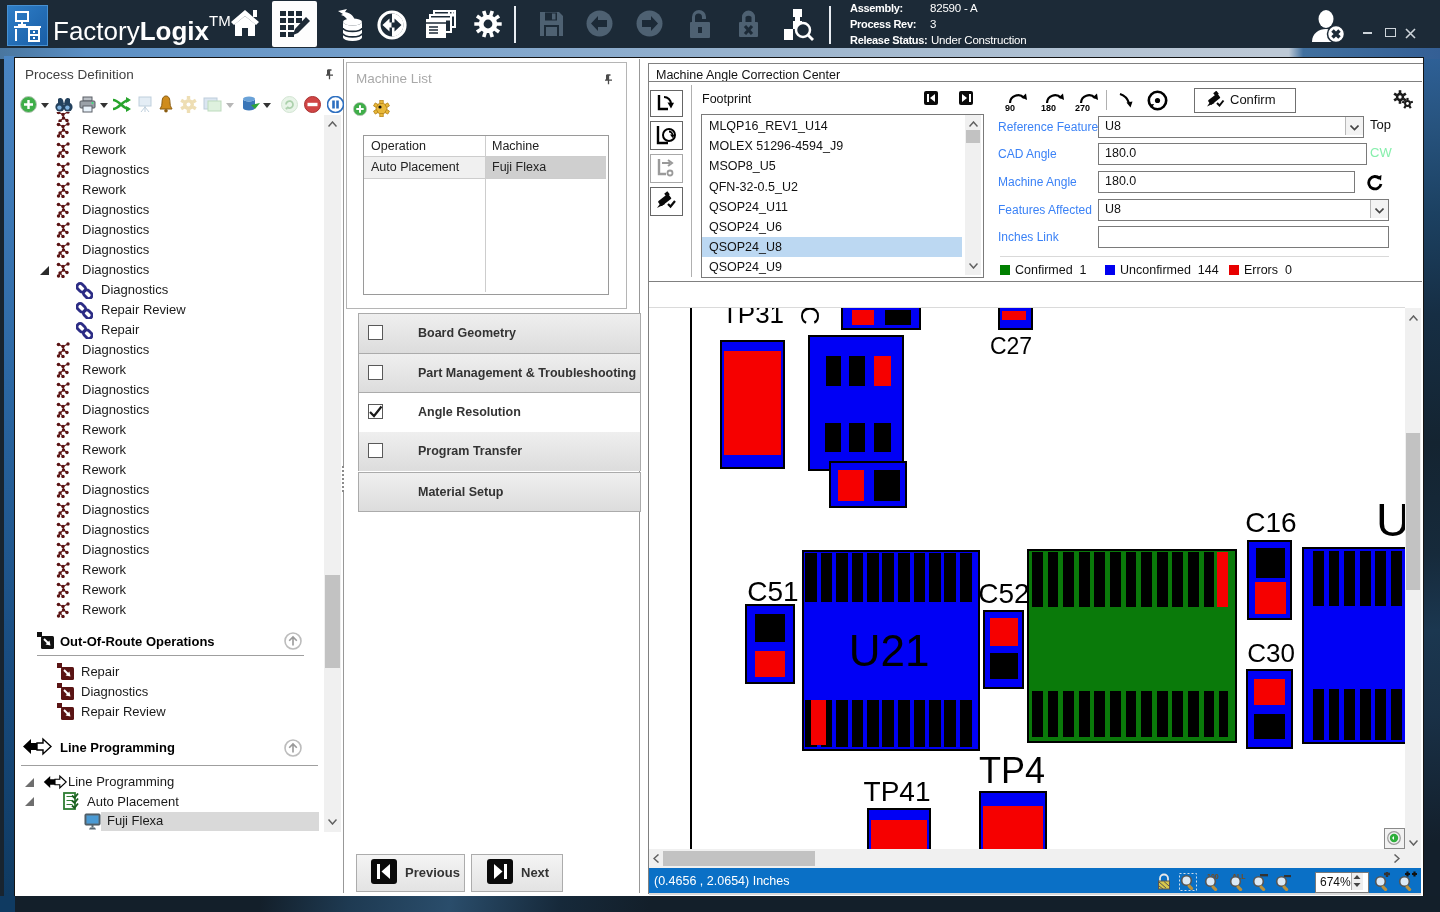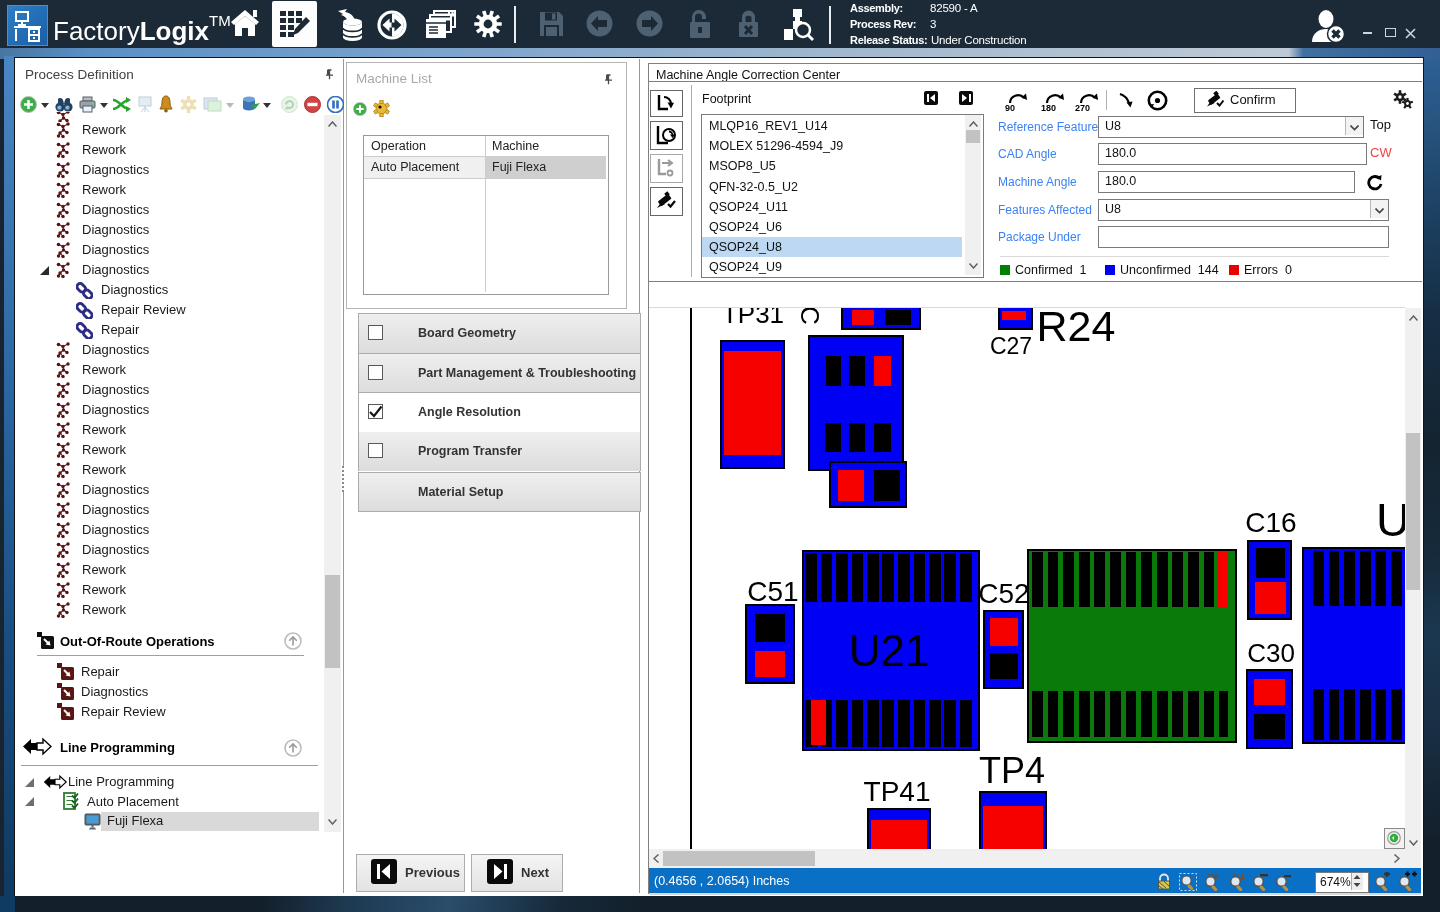--- a/index.html
+++ b/index.html
@@ -745,33 +745,33 @@
   </svg>
 
 <div class="a flbl nw" style="left:998px;top:120px;">Reference Feature</div>
 <div class="a finput" style="left:1098px;top:116px;width:258px;height:20px;">U8</div>
 <div class="combobtn" style="left:1345px;top:117px;height:18px;line-height:18px;"><svg width="9" height="6">
       <path d="M0.5 0.5 L4.5 4.5 L8.5 0.5" stroke="#444" stroke-width="1.6" fill="none"></path>
     </svg></div>
 <div class="a nw" style="left:1370px;top:117px;font-size:13px;color:#111;">Top</div>
 <div class="a flbl nw" style="left:998px;top:147px;">CAD Angle</div>
 <div class="a finput" style="left:1098px;top:143px;width:261px;height:20px;">180.0</div>
-<div class="a nw" style="left:1370px;top:145px;font-size:13px;color:#ef4444;">CW</div>
+<div class="a nw" style="left:1370px;top:145px;font-size:13px;color:#86efac;">CW</div>
 <div class="a flbl nw" style="left:998px;top:175px;">Machine Angle</div>
 <div class="a finput" style="left:1098px;top:171px;width:249px;height:20px;">180.0</div>
 <svg class="a" style="left:1366px;top:174px;" width="17" height="17">
     <path d="M13.5 4.5 a6.2 6.2 0 1 0 1.5 5.5" fill="none" stroke="#000" stroke-width="2.8"></path>
     <path d="M15.5 1 l-0.5 5.5 -4.5 -3 Z" fill="#000"></path>
   </svg>
 <div class="a flbl nw" style="left:998px;top:203px;">Features Affected</div>
 <div class="a finput" style="left:1098px;top:199px;width:283px;height:20px;">U8</div>
 <div class="combobtn" style="left:1370px;top:200px;height:18px;line-height:18px;"><svg width="9" height="6">
       <path d="M0.5 0.5 L4.5 4.5 L8.5 0.5" stroke="#444" stroke-width="1.6" fill="none"></path>
     </svg></div>
-<div class="a flbl nw" style="left:998px;top:230px;">Package Under</div>
+<div class="a flbl nw" style="left:998px;top:230px;">Inches Link</div>
 <div class="a finput" style="left:1098px;top:226px;width:283px;height:20px;"></div>
 <div class="a" style="left:1000px;top:256px;width:389px;height:1px;background:#d9d9d9;"></div>
 
 <div class="a leg nw" style="left:1000px;top:263px;"><span class="legsq" style="background:#008000;"></span>Confirmed&nbsp; 1</div>
 <div class="a leg nw" style="left:1105px;top:263px;"><span class="legsq" style="background:#0000f0;"></span>Unconfirmed&nbsp; 144</div>
 <div class="a leg nw" style="left:1229px;top:263px;"><span class="legsq" style="background:#e80000;"></span>Errors&nbsp; 0</div>
 
 <div class="a" style="left:649px;top:307px;width:756px;height:1px;background:#dadada;"></div>
 <div class="a" id="canvas">
 <div class="ppx" style="left:40.5px;top:0;width:2.5px;height:541px;background:#000;"></div>
@@ -781,21 +781,20 @@
       <div class="ppx" style="left:2px;right:2px;top:9px;bottom:12px;background:#f60000;"></div>
     </div>
 
 <div class="pad" style="left:192px;top:-3px;width:76px;height:21px;"></div>
 <div class="ppx" style="left:203px;top:2px;width:22px;height:15px;background:#f60000;"></div>
 <div class="ppx" style="left:236px;top:2px;width:26px;height:15px;background:#000;"></div>
 <div class="pcbtxt" style="left:145px;top:-8px;width:30px;font-size:26px;transform:rotate(90deg);">C</div>
 
 <div class="pad" style="left:349px;top:-2px;width:31px;height:20px;border-width:2px;"></div>
 <div class="ppx" style="left:353px;top:3px;width:24px;height:9px;background:#f60000;"></div>
-<div class="pcbtxt" style="left:367px;top:-6px;width:120px;font-size:43px;">R24</div>
 <div class="pcbtxt" style="left:332px;top:25px;width:60px;font-size:23px;">C27</div>
 
 <div class="pad" style="left:159px;top:27px;width:92px;height:132px;"></div>
 <div class="ppx" style="left:177px;top:48px;width:15px;height:30px;background:#000;"></div>
 <div class="ppx" style="left:200px;top:48px;width:16px;height:30px;background:#000;"></div>
 <div class="ppx" style="left:225px;top:48px;width:17px;height:30px;background:#f60000;"></div>
 <div class="ppx" style="left:176px;top:115px;width:16px;height:29px;background:#000;"></div>
 <div class="ppx" style="left:200px;top:115px;width:16px;height:29px;background:#000;"></div>
 <div class="ppx" style="left:225px;top:115px;width:17px;height:29px;background:#000;"></div>
 

